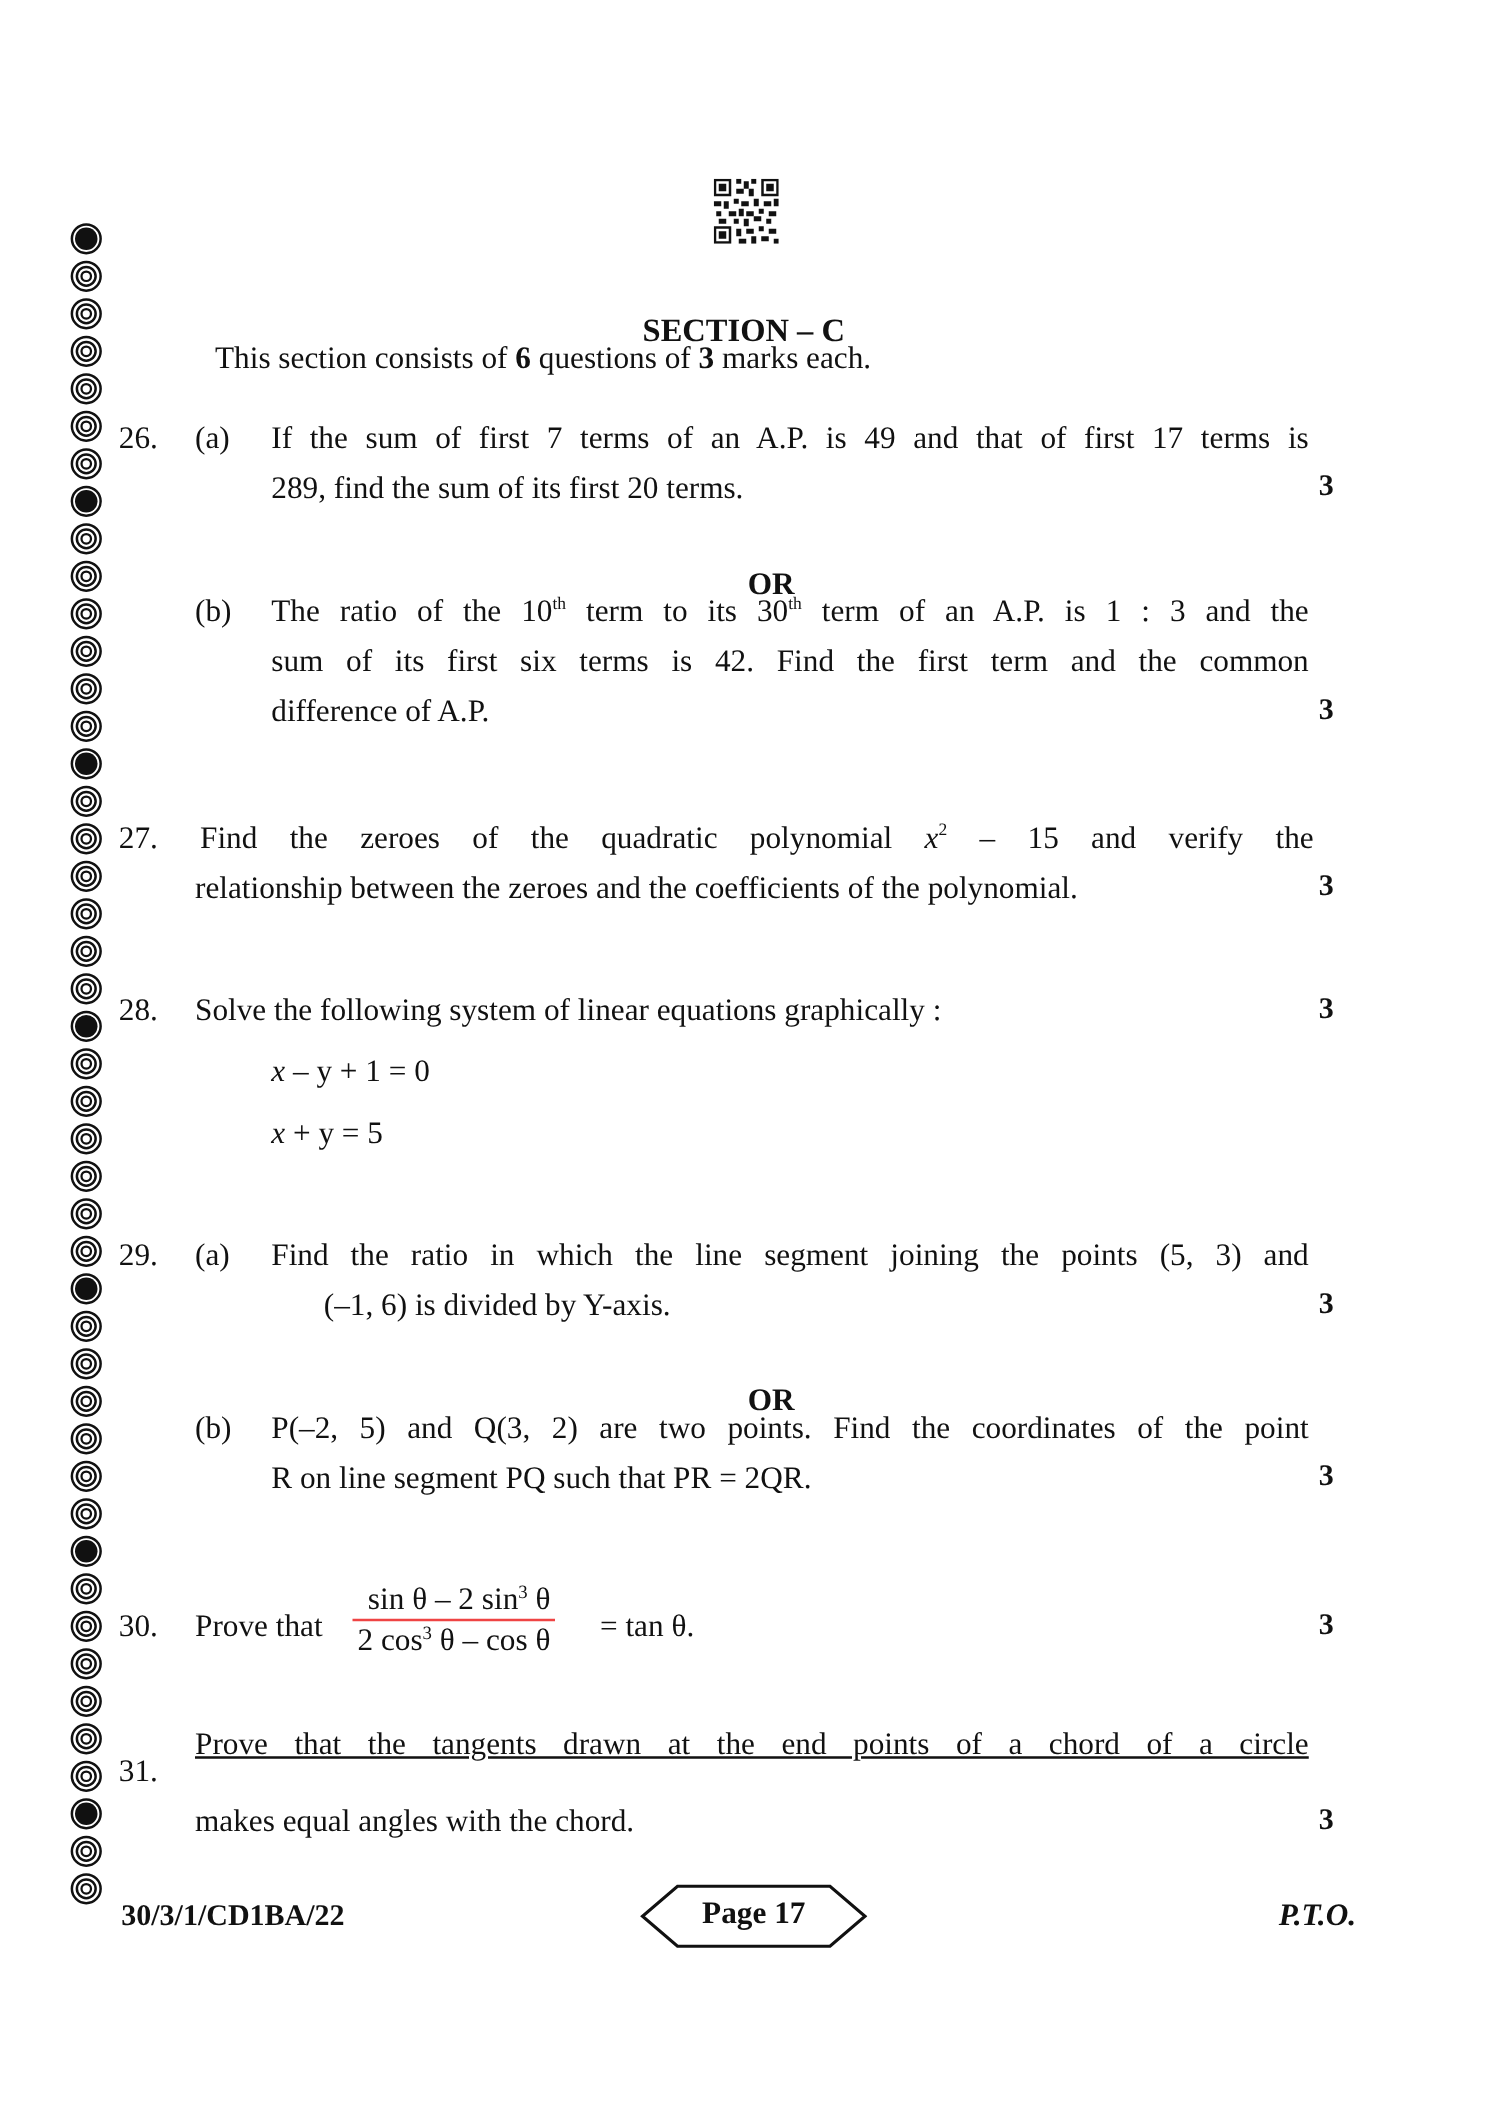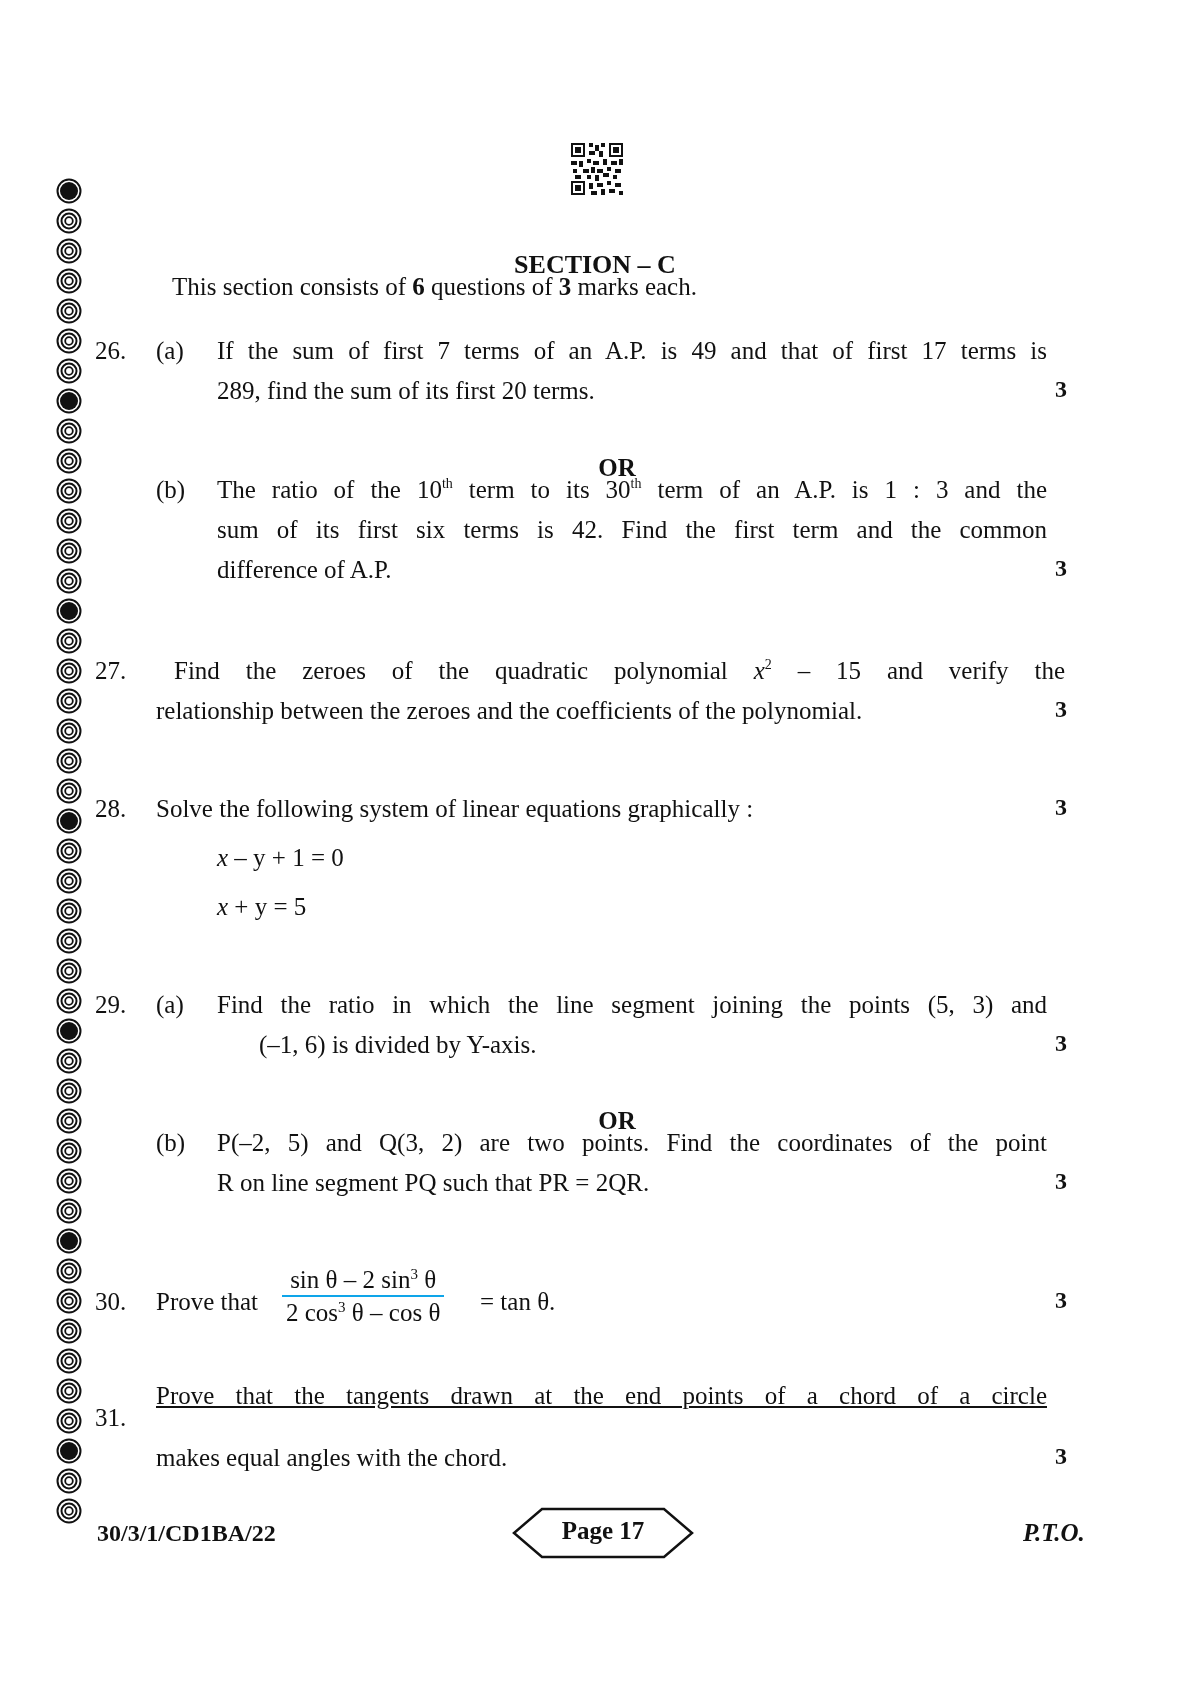--- a/index.html
+++ b/index.html
@@ -11,21 +11,21 @@
   .ring svg { display: block; }
   #qr { position: absolute; left: 571px; top: 143px; width: 52px; height: 52px; }
   .abs { position: absolute; }
   .t { font-size: 25px; line-height: 30px; white-space: nowrap; }
   .b { font-weight: bold; }
   .just { text-align: justify; text-align-last: justify; white-space: normal; }
   .marks { position: absolute; left: 1055px; font-size: 24px; font-weight: bold; }
   .or { position: absolute; left: 0; width: 1190px; text-align: center; font-size: 25px; font-weight: bold; margin-top: 29px; }
   sup { font-size: 14px; vertical-align: 10px; line-height: 0; }
   .frac { position: absolute; text-align: center; }
-  .frac .num { display: block; font-size: 25px; line-height: 30px; padding: 0 4px; border-bottom: 2px solid #0ea5e9; }
+  .frac .num { display: block; font-size: 25px; line-height: 30px; padding: 0 4px; border-bottom: 2px solid #ef4444; text-align: right; }
   .frac .den { display: block; font-size: 25px; line-height: 32px; padding: 0 4px; }
   .frac sup { font-size: 15px; vertical-align: 9px; }
   #page-box { position: absolute; left: 512px; top: 1507px; width: 182px; height: 52px; }
   #page-box svg { position: absolute; left: 0; top: 0; }
   #page-box span { position: absolute; left: 0; width: 182px; top: 10px; text-align: center; font-size: 25px; font-weight: bold; }
 </style>
 </head>
 <body>
 
 <div id="margin">
@@ -404,21 +404,21 @@
 
   <div class="abs t serif" style="left:156px; top:475px;">(b)</div>
   <div class="abs t serif just" style="left:217px; top:475px; width:830px;"><span>The ratio of the 10</span><sup>th</sup><span> term to its 30</span><sup>th</sup><span> term of an A.P. is 1 : 3 and the</span></div>
   <div class="abs t serif just" style="left:217px; top:515px; width:830px;">sum of its first six terms is 42. Find the first term and the common</div>
   <div class="abs t serif" style="left:217px; top:555px;">difference of A.P.</div>
   <div class="marks serif" style="top:555px;">3</div>
 </div>
 
 <div>
   <div class="abs t serif" style="left:95px; top:656px;">27.</div>
-  <div class="abs t serif just" style="left:174px; top:656px; width:891px;"><span>Find the zeroes of the quadratic polynomial </span><i>x</i><sup>2</sup><span> – 15 and verify the</span></div>
+  <div class="abs t serif just" style="left:160px; top:656px; width:891px;"><span>Find the zeroes of the quadratic polynomial </span><i>x</i><sup>2</sup><span> – 15 and verify the</span></div>
   <div class="abs t serif" style="left:156px; top:696px;">relationship between the zeroes and the coefficients of the polynomial.</div>
   <div class="marks serif" style="top:696px;">3</div>
 </div>
 
 <div>
   <div class="abs t serif" style="left:95px; top:794px;">28.</div>
   <div class="abs t serif" style="left:156px; top:794px;">Solve the following system of linear equations graphically :</div>
   <div class="marks serif" style="top:794px;">3</div>
   <div class="abs t serif" style="left:217px; top:843px;"><i>x</i><span> – y + 1 = 0</span></div>
   <div class="abs t serif" style="left:217px; top:892px;"><i>x</i><span> + y = 5</span></div>

